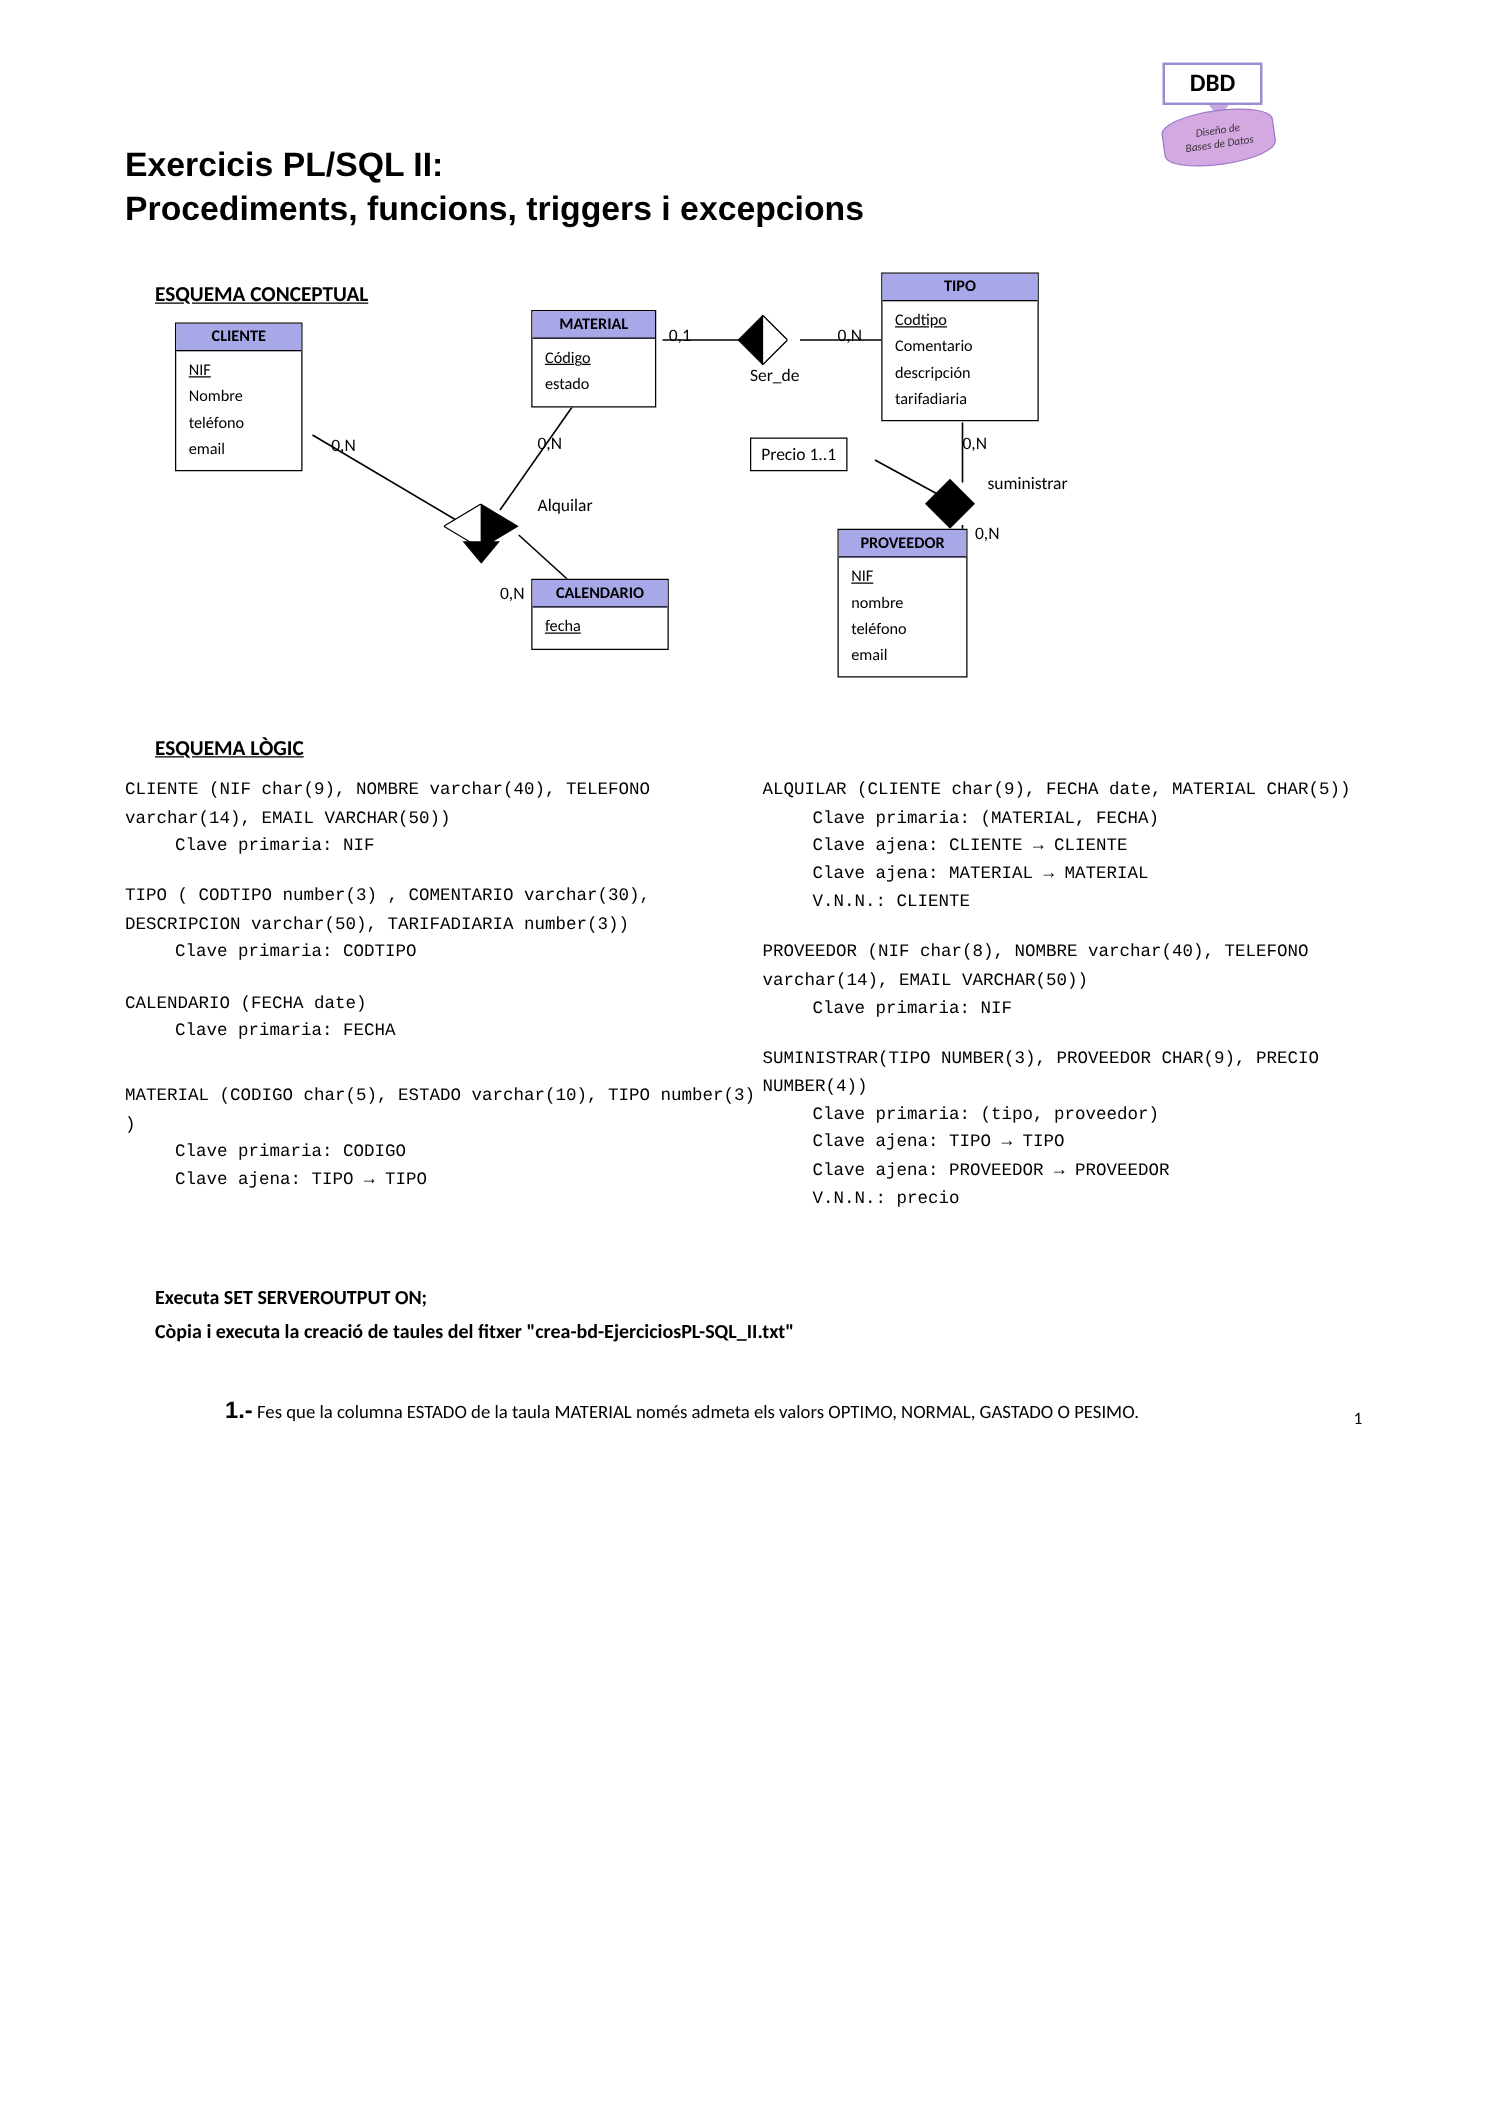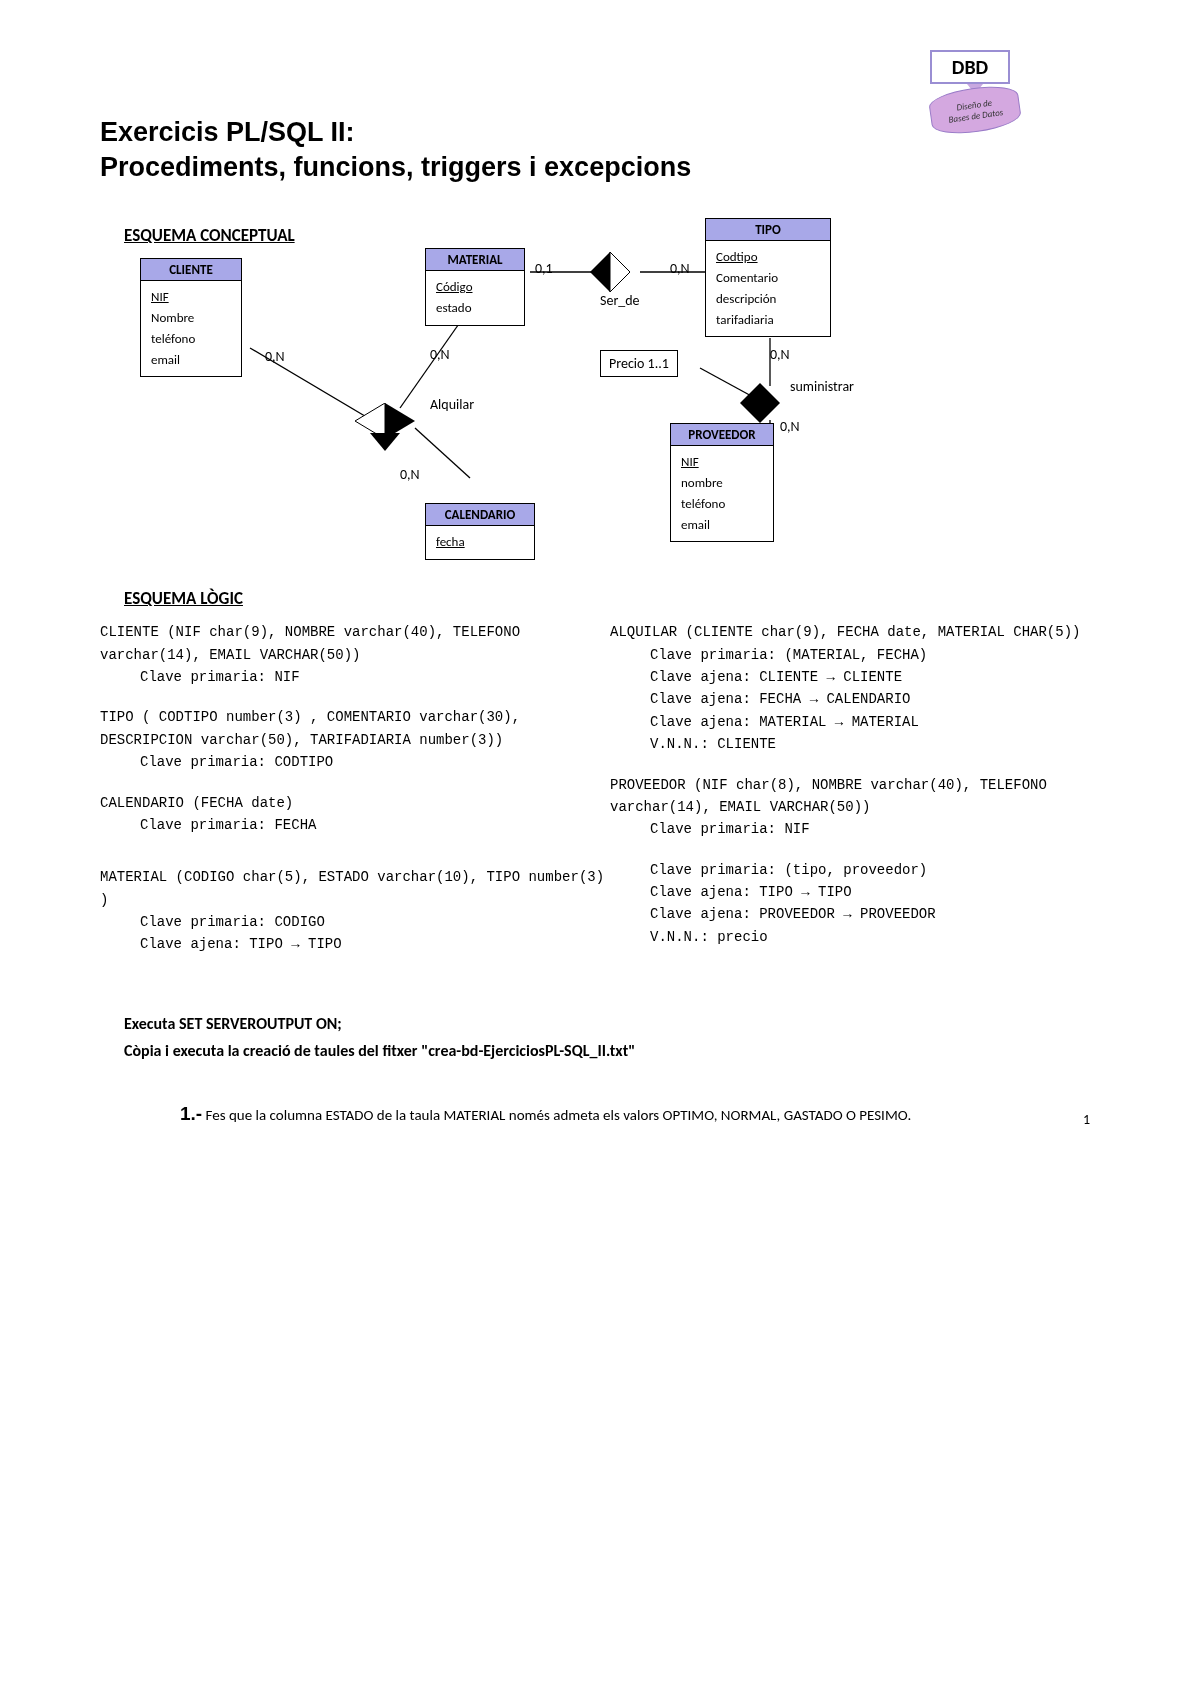--- a/index.html
+++ b/index.html
@@ -92,21 +92,21 @@
     <div class="er-box" style="left:605px; top:-10px; width:126px;">
       <div class="er-title">TIPO</div>
       <div class="er-attrs">
         <div class="underline">Codtipo</div>
         <div>Comentario</div>
         <div>descripción</div>
         <div>tarifadiaria</div>
       </div>
     </div>
 
-    <div class="er-box" style="left:325px; top:235px; width:110px;margin-top:40px;">
+    <div class="er-box" style="left:325px; top:235px; width:110px;">
       <div class="er-title">CALENDARIO</div>
       <div class="er-attrs">
         <div class="underline">fecha</div>
       </div>
     </div>
 
     <div class="er-box" style="left:570px; top:195px; width:104px;">
       <div class="er-title">PROVEEDOR</div>
       <div class="er-attrs">
         <div class="underline">NIF</div>
@@ -171,29 +171,29 @@
         <div class="def">MATERIAL (CODIGO char(5), ESTADO  varchar(10), TIPO number(3) )</div>
         <div class="sub">Clave primaria: CODIGO</div>
         <div class="sub">Clave ajena: TIPO → TIPO</div>
       </div>
     </div>
     <div class="schema-col">
       <div class="schema-block">
         <div class="def">ALQUILAR (CLIENTE char(9), FECHA date, MATERIAL CHAR(5))</div>
         <div class="sub">Clave primaria: (MATERIAL, FECHA)</div>
         <div class="sub">Clave ajena: CLIENTE →  CLIENTE</div>
-        <div class="sub">Clave ajena: FECHA → CALENDARIO</div>
         <div class="sub">Clave ajena: MATERIAL → MATERIAL</div>
         <div class="sub">V.N.N.: CLIENTE</div>
       </div>
       <div class="schema-block">
         <div class="def">PROVEEDOR (NIF char(8), NOMBRE varchar(40), TELEFONO varchar(14), EMAIL  VARCHAR(50))</div>
         <div class="sub">Clave primaria: NIF</div>
       </div>
       <div class="schema-block">
+        <div class="def">SUMINISTRAR(TIPO NUMBER(3), PROVEEDOR CHAR(9), PRECIO NUMBER(4))</div>
         <div class="sub">Clave primaria: (tipo, proveedor)</div>
         <div class="sub">Clave ajena: TIPO → TIPO</div>
         <div class="sub">Clave ajena: PROVEEDOR → PROVEEDOR</div>
         <div class="sub">V.N.N.: precio</div>
       </div>
     </div>
   </div>
 
   <div class="instr">Executa SET SERVEROUTPUT ON;</div>
   <div class="instr" style="margin-top:4px;">Còpia i executa la creació de taules del fitxer "crea-bd-EjerciciosPL-SQL_II.txt"</div>

